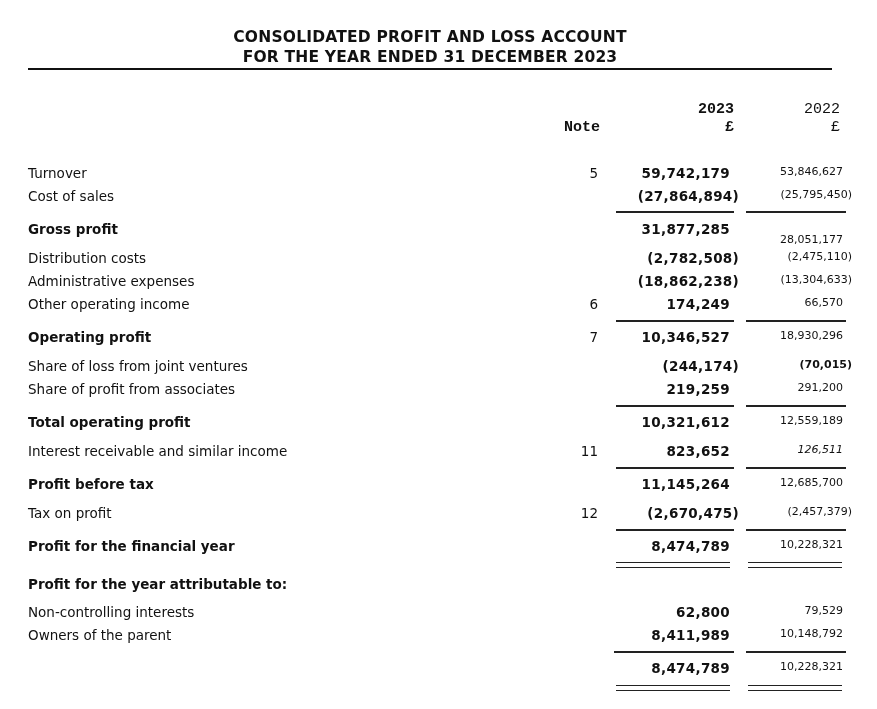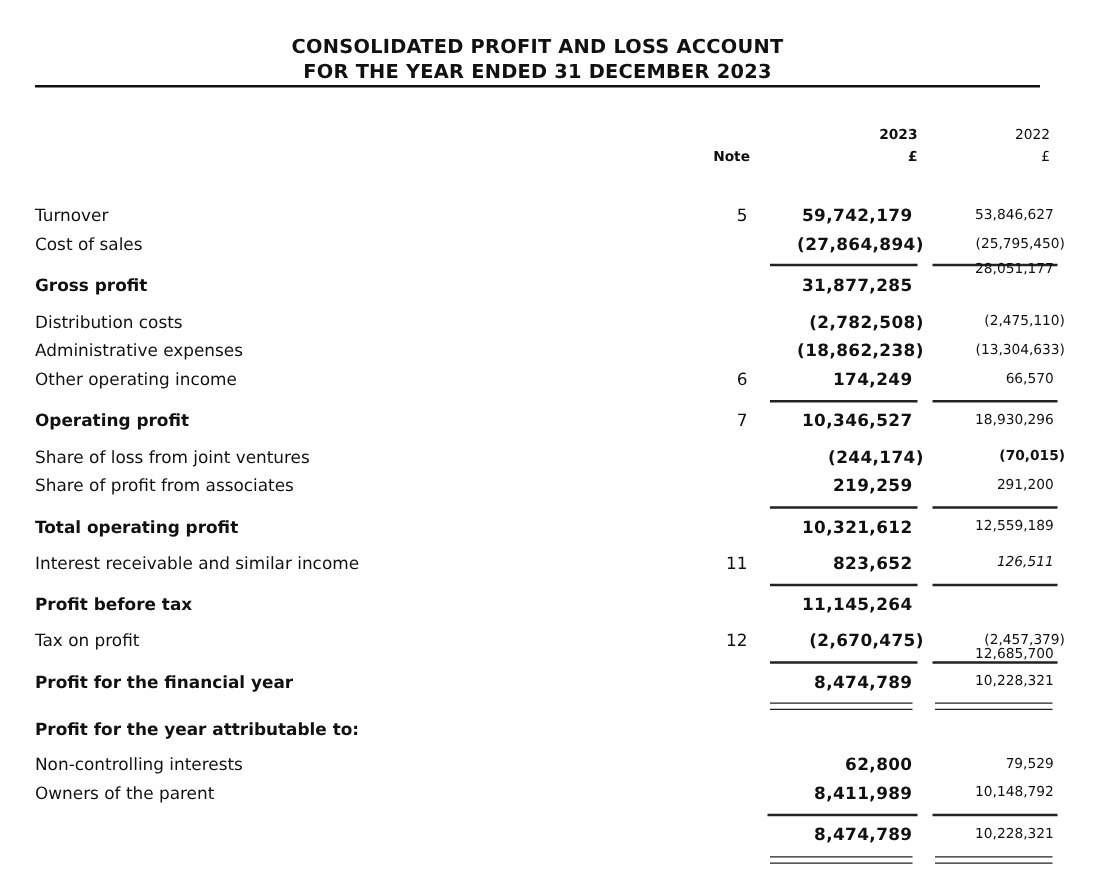--- a/index.html
+++ b/index.html
@@ -1,21 +1,21 @@
 <!DOCTYPE html>
 <html><head>
 <meta charset="utf-8">
 <style>
   html, body { margin: 0; padding: 0; background: #ffffff; }
   body { width: 877px; height: 709px; position: relative; overflow: hidden;
          font-family: "DejaVu Sans", sans-serif; color: #111; }
   .title { position: absolute; left: 0; width: 860px; text-align: center;
            font-weight: bold; font-size: 15.5px; letter-spacing: 0.2px; margin-top: 12px; }
   .rule-top { position: absolute; left: 28px; top: 68px; width: 804px; height: 2px; background: #111; }
-  .hdr { position: absolute; font-size: 11px; text-align: right; }
+  .hdr { position: absolute; font-size: 15px; text-align: right; font-family: Liberation Mono, monospace; }
   .hdr.b { font-weight: bold; }
   .lbl { position: absolute; left: 28px; font-size: 13.5px; white-space: nowrap; }
   .lbl.b { font-weight: bold; }
   .note { position: absolute; left: 560px; width: 38px; text-align: right; font-size: 13.5px; }
   .v23 { position: absolute; left: 612px; width: 118px; text-align: right; font-size: 13.5px; font-weight: bold; letter-spacing: 0.3px; }
   .v22 { position: absolute; left: 745px; width: 98px; text-align: right; font-size: 11px; }
   .neg23 { width: 127px; }
   .neg22 { width: 107px; }
   .line23 { position: absolute; left: 616px; width: 118px; height: 1.5px; background: #222; }
   .line22 { position: absolute; left: 746px; width: 100px; height: 1.5px; background: #222; }
@@ -48,21 +48,21 @@
   <div class="lbl" style="top:188px;">Cost of sales</div>
   <div class="v23 neg23" style="top:188px;">(27,864,894)</div>
   <div class="v22 neg22" style="top:188px;">(25,795,450)</div>
 </div>
 <div class="line23" style="top:211px;"></div>
 <div class="line22" style="top:211px;"></div>
 
 <div>
   <div class="lbl b" style="top:221px;">Gross profit</div>
   <div class="v23" style="top:221px;">31,877,285</div>
-  <div class="v22" style="top:208px;">28,051,177</div>
+  <div class="v22" style="top:233px;">28,051,177</div>
 </div>
 
 <div>
   <div class="lbl" style="top:250px;">Distribution costs</div>
   <div class="v23 neg23" style="top:250px;">(2,782,508)</div>
   <div class="v22 neg22" style="top:250px;">(2,475,110)</div>
 </div>
 
 <div>
   <div class="lbl" style="top:273px;">Administrative expenses</div>
@@ -111,21 +111,21 @@
   <div class="note" style="top:443px;">11</div>
   <div class="v23" style="top:443px;">823,652</div>
   <div class="v22" style="top:443px;font-style:italic;">126,511</div>
 </div>
 <div class="line23" style="top:467px;"></div>
 <div class="line22" style="top:467px;"></div>
 
 <div>
   <div class="lbl b" style="top:476px;">Profit before tax</div>
   <div class="v23" style="top:476px;">11,145,264</div>
-  <div class="v22" style="top:476px;margin-top:40px;">12,685,700</div>
+  <div class="v22" style="top:476px;">12,685,700</div>
 </div>
 
 <div>
   <div class="lbl" style="top:505px;">Tax on profit</div>
   <div class="note" style="top:505px;">12</div>
   <div class="v23 neg23" style="top:505px;">(2,670,475)</div>
   <div class="v22 neg22" style="top:505px;">(2,457,379)</div>
 </div>
 <div class="line23" style="top:529px;"></div>
 <div class="line22" style="top:529px;"></div>

